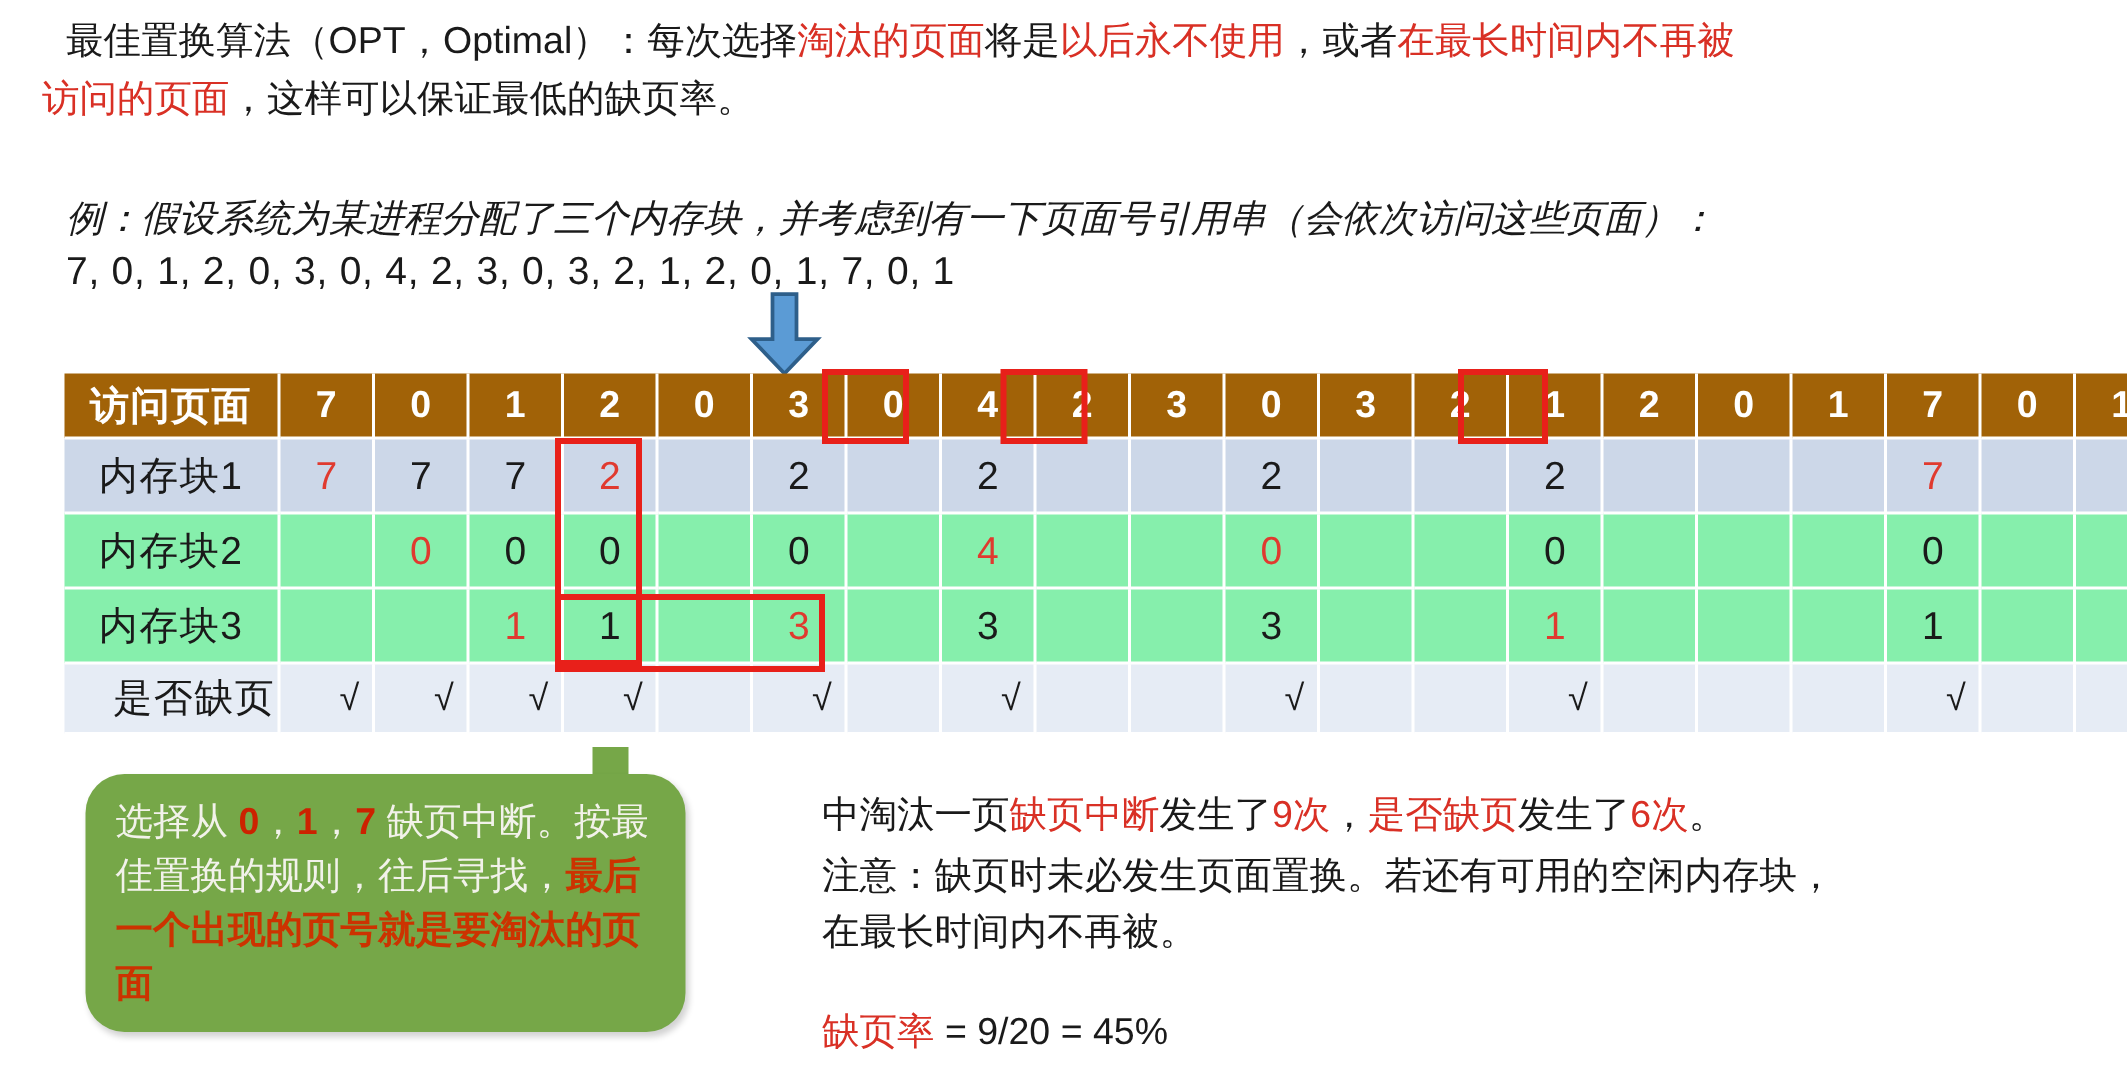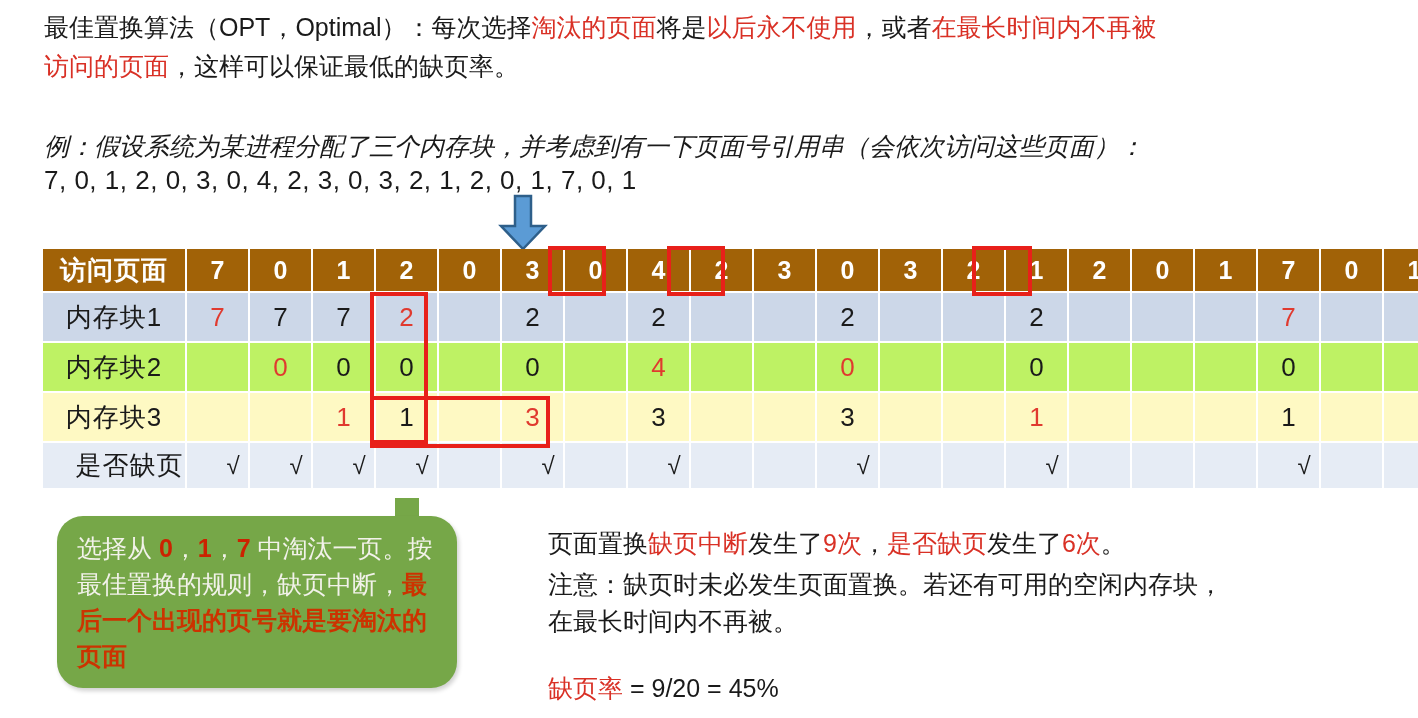--- a/index.html
+++ b/index.html
@@ -13,43 +13,43 @@
   }
   .para{
     position:absolute;
     font-size:25px;
     line-height:39px;
     letter-spacing:0px;
     white-space:nowrap;
   }
   .red{color:#d93025;}
   #p1{left:44px;top:8px;}
-  #p1b{left:44px;top:47px;}
+  #p1b{left:28px;top:47px;}
   #p2{left:44px;top:127px;font-style:italic;}
   #p2b{left:44px;top:161px;font-size:26px;letter-spacing:0.5px;}
 
   
   #arrow{position:absolute;left:494px;top:194px;width:58px;height:58px;}
 
   
   #tbl{position:absolute;left:43px;top:249px;width:1353px;border-collapse:collapse;table-layout:fixed;}
   #tbl td{
     padding:0;margin:0;
     text-align:center;vertical-align:middle;
     font-size:25px;font-weight:bold;
     border-right:2px solid #ffffff;
     border-bottom:2px solid #ffffff;
   }
   #tbl tr.hdr td{
     background:#a16207;color:#ffffff;height:42px;font-size:25px;font-weight:bold;
   }
   #tbl tr.hdr td.lbl{font-size:26px;letter-spacing:1px;}
   #tbl tr.r1 td{background:#ccd7e8;height:48px;}
-  #tbl tr.r2 td{background:#bef264;height:48px;margin-left:36px;}
-  #tbl tr.r3 td{background:#fef9c3;height:48px;margin-left:33px;}
+  #tbl tr.r2 td{background:#86efac;height:48px;margin-left:36px;}
+  #tbl tr.r3 td{background:#86efac;height:48px;margin-left:33px;}
   #tbl tr.r4 td{background:#e6ecf5;height:45px;padding-left:31px;}
   #tbl td.lbl{
     color:#1a1a1a;font-size:26px;font-weight:normal;letter-spacing:1px;
     text-align:center;
   }
   #tbl tr.hdr td.lbl{color:#ffffff;font-weight:bold;}
   #tbl td.val{font-weight:normal;font-size:26px;}
   #tbl td.val.rv{color:#e03a2f;}
   #tbl td.chk{font-weight:normal;font-size:24px;}
 
@@ -222,24 +222,24 @@
 
 <div class="hl" style="left:548px;top:246px;width:58px;height:50px;"></div>
 <div class="hl" style="left:667px;top:246px;width:58px;height:50px;"></div>
 <div class="hl" style="left:972px;top:246px;width:60px;height:50px;"></div>
 <div class="hl" style="left:370px;top:292px;width:58px;height:152px;"></div>
 <div class="hl" style="left:370px;top:396px;width:180px;height:52px;"></div>
 
 <div id="callout-tail"></div>
 <div id="callout">
   <div class="ctext">
-    <span>选择从 </span><span class="cnum">0</span><span>，</span><span class="cnum">1</span><span>，</span><span class="cnum">7</span><span> 中淘汰一页。按最佳置换的规则，缺页中断，</span><span class="cred">最后一个出现的页号就是要淘汰的页面</span>
+    <span>选择从 </span><span class="cnum">0</span><span>，</span><span class="cnum">1</span><span>，</span><span class="cnum">7</span><span> 缺页中断。按最佳置换的规则，往后寻找，</span><span class="cred">最后一个出现的页号就是要淘汰的页面</span>
   </div>
 </div>
 
 <div class="btxt" id="b1">
-  <span>页面置换</span><span class="red">缺页中断</span><span>发生了</span><span class="red">9次</span><span>，</span><span class="red">是否缺页</span><span>发生了</span><span class="red">6次</span><span>。</span>
+  <span>中淘汰一页</span><span class="red">缺页中断</span><span>发生了</span><span class="red">9次</span><span>，</span><span class="red">是否缺页</span><span>发生了</span><span class="red">6次</span><span>。</span>
 </div>
 <div class="btxt" id="b2">注意：缺页时未必发生页面置换。若还有可用的空闲内存块，</div>
 <div class="btxt" id="b3">在最长时间内不再被。</div>
 <div class="btxt" id="b4">
   <span class="red">缺页率</span><span> = 9/20 = 45%</span>
 </div>
 
 </body></html>

